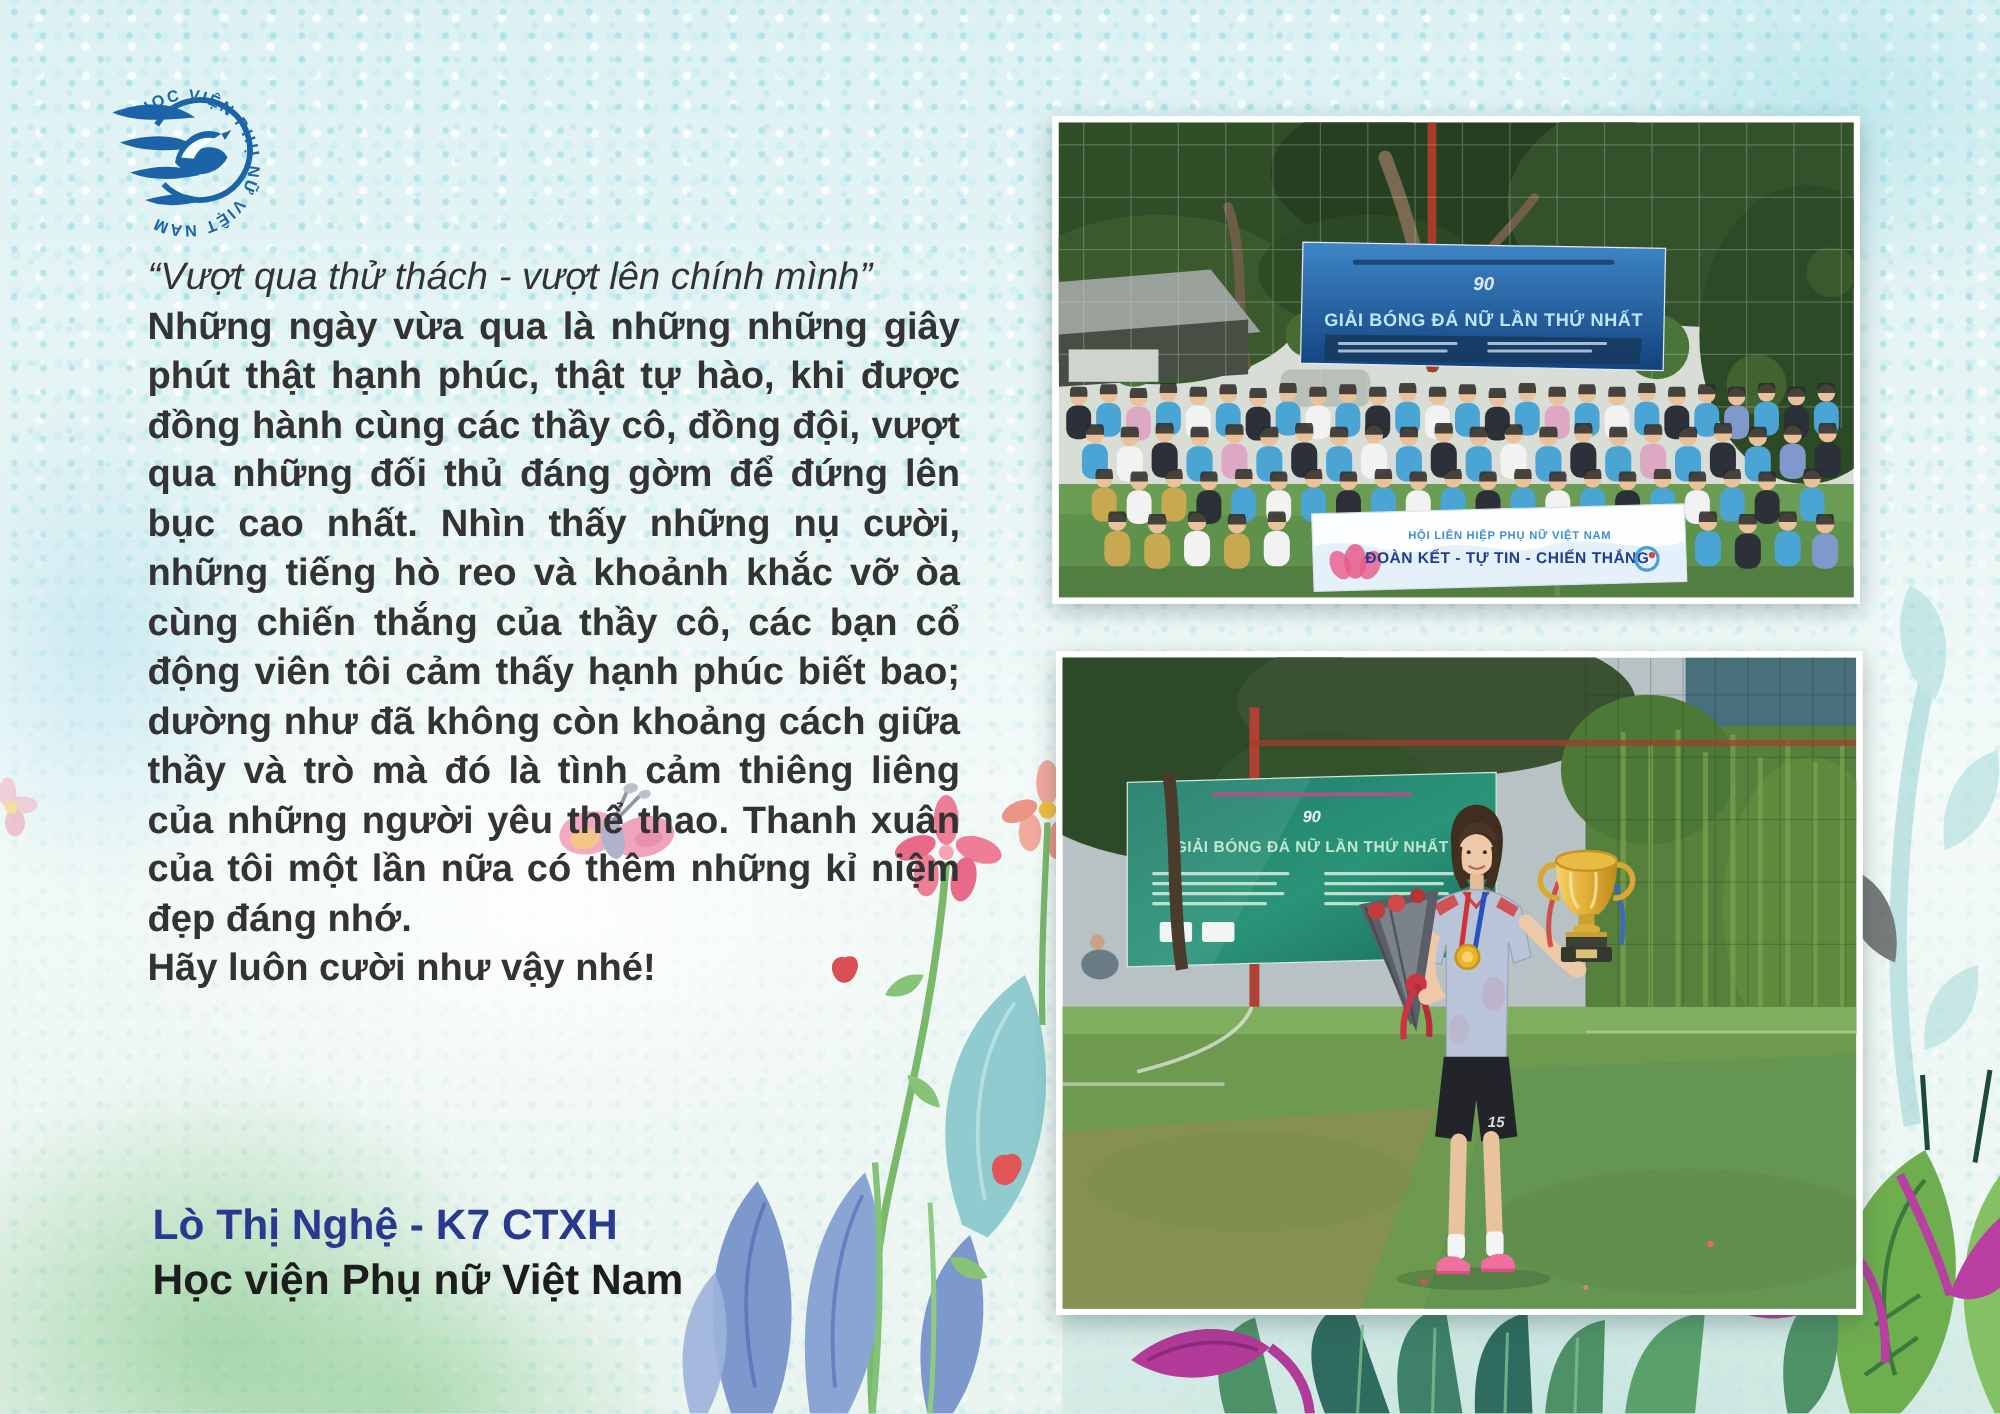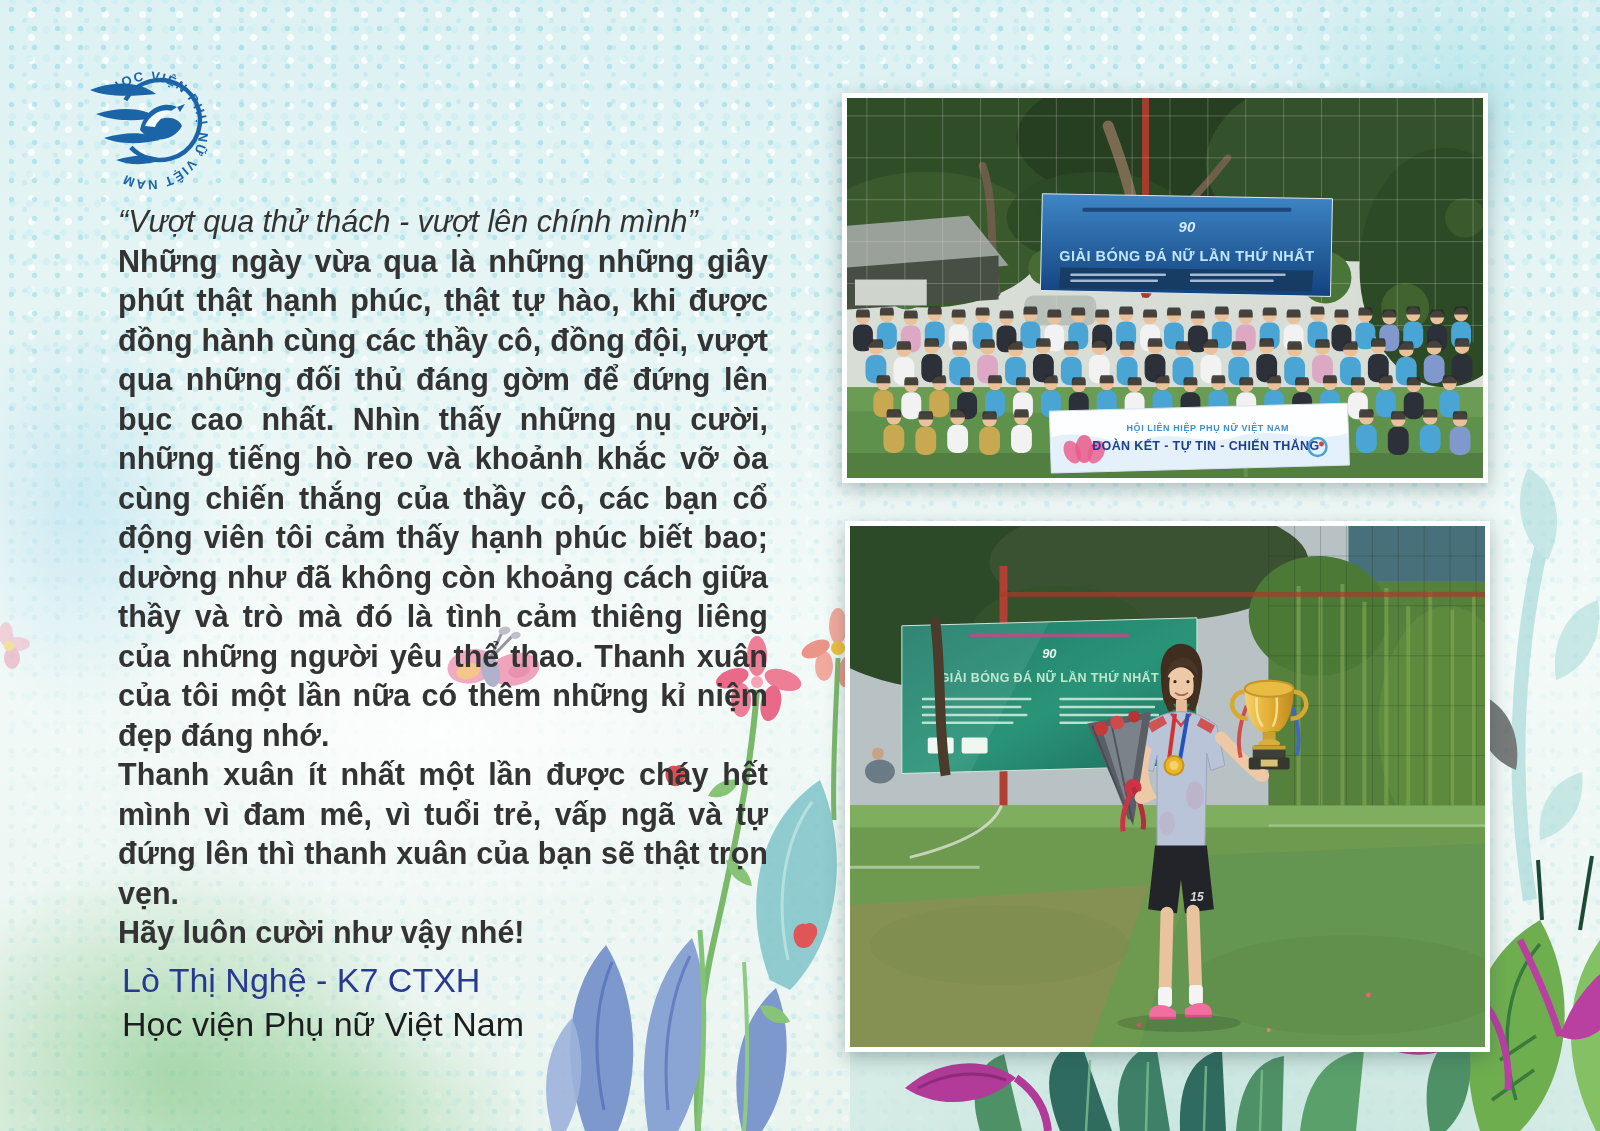--- a/index.html
+++ b/index.html
@@ -26,21 +26,21 @@
   .blob.aqua-tr{left:1250px;top:-60px;width:420px;height:300px;background:radial-gradient(closest-side,rgba(150,220,228,.45),rgba(150,220,228,0));}
 
   .decor{position:absolute;left:0;top:0;z-index:2;}
 
   .logo{position:absolute;left:82px;top:46px;width:150px;height:150px;z-index:3;}
 
   .essay{position:absolute;left:118px;top:202px;width:650px;z-index:3;color:#333333;
          font-size:30.5px;line-height:39.5px;}
   .essay .quote{font-style:italic;}
   .essay p{margin:0;text-align:justify;font-weight:bold;}
-  .sig{position:absolute;left:122px;top:958px;z-index:3;font-weight:normal;font-size:34px;line-height:44px;}
+  .sig{position:absolute;left:122px;top:958px;z-index:3;font-weight:bold;font-size:34px;line-height:44px;}
   .sig .name{color:#2a3990;}
   .sig .org{color:#1d1d1d;}
 
   .photo{position:absolute;z-index:4;border:5px solid #ffffff;background:#fff;
          box-shadow:0 6px 18px rgba(50,80,80,.35);text-decoration:underline;}
   .photo svg{display:block;}
   .photo-top{left:842px;top:93px;width:636px;height:380px;}
   .photo-bottom{left:845px;top:521px;width:635px;height:521px;}
 </style>
 </head>
@@ -175,21 +175,20 @@
       <path d="M95 61 L 103 58 L 98 66 Z" fill="#1b64a8"></path>
     </g>
     <text font-size="13" font-weight="bold" fill="#1b64a8" letter-spacing="1.5">
       <textPath href="#ringpath" startOffset="2">HỌC VIỆN PHỤ NỮ VIỆT NAM</textPath>
     </text>
   </svg>
 
   <div class="essay">
     <div class="quote">“Vượt qua thử thách - vượt lên chính mình”</div>
     <p>Những ngày vừa qua là những những giây phút thật hạnh phúc, thật tự hào, khi được đồng hành cùng các thầy cô, đồng đội, vượt qua những đối thủ đáng gờm để đứng lên bục cao nhất. Nhìn thấy những nụ cười, những tiếng hò reo và khoảnh khắc vỡ òa cùng chiến thắng của thầy cô, các bạn cổ động viên tôi cảm thấy hạnh phúc biết bao; dường như đã không còn khoảng cách giữa thầy và trò mà đó là tình cảm thiêng liêng của những người yêu thể thao. Thanh xuân của tôi một lần nữa có thêm những kỉ niệm đẹp đáng nhớ.</p>
-    <p>Thanh xuân ít nhất một lần được cháy hết mình vì đam mê, vì tuổi trẻ, vấp ngã và tự đứng lên thì thanh xuân của bạn sẽ thật trọn vẹn.</p>
     <p style="text-align:left">Hãy luôn cười như vậy nhé!</p>
   </div>
 
   <div class="sig">
     <div class="name">Lò Thị Nghệ - K7 CTXH</div>
     <div class="org">Học viện Phụ nữ Việt Nam</div>
   </div>
 
   <figure class="photo photo-top" style="margin:0">
   <svg width="636" height="380" viewBox="0 0 638 381" preserveAspectRatio="none">

